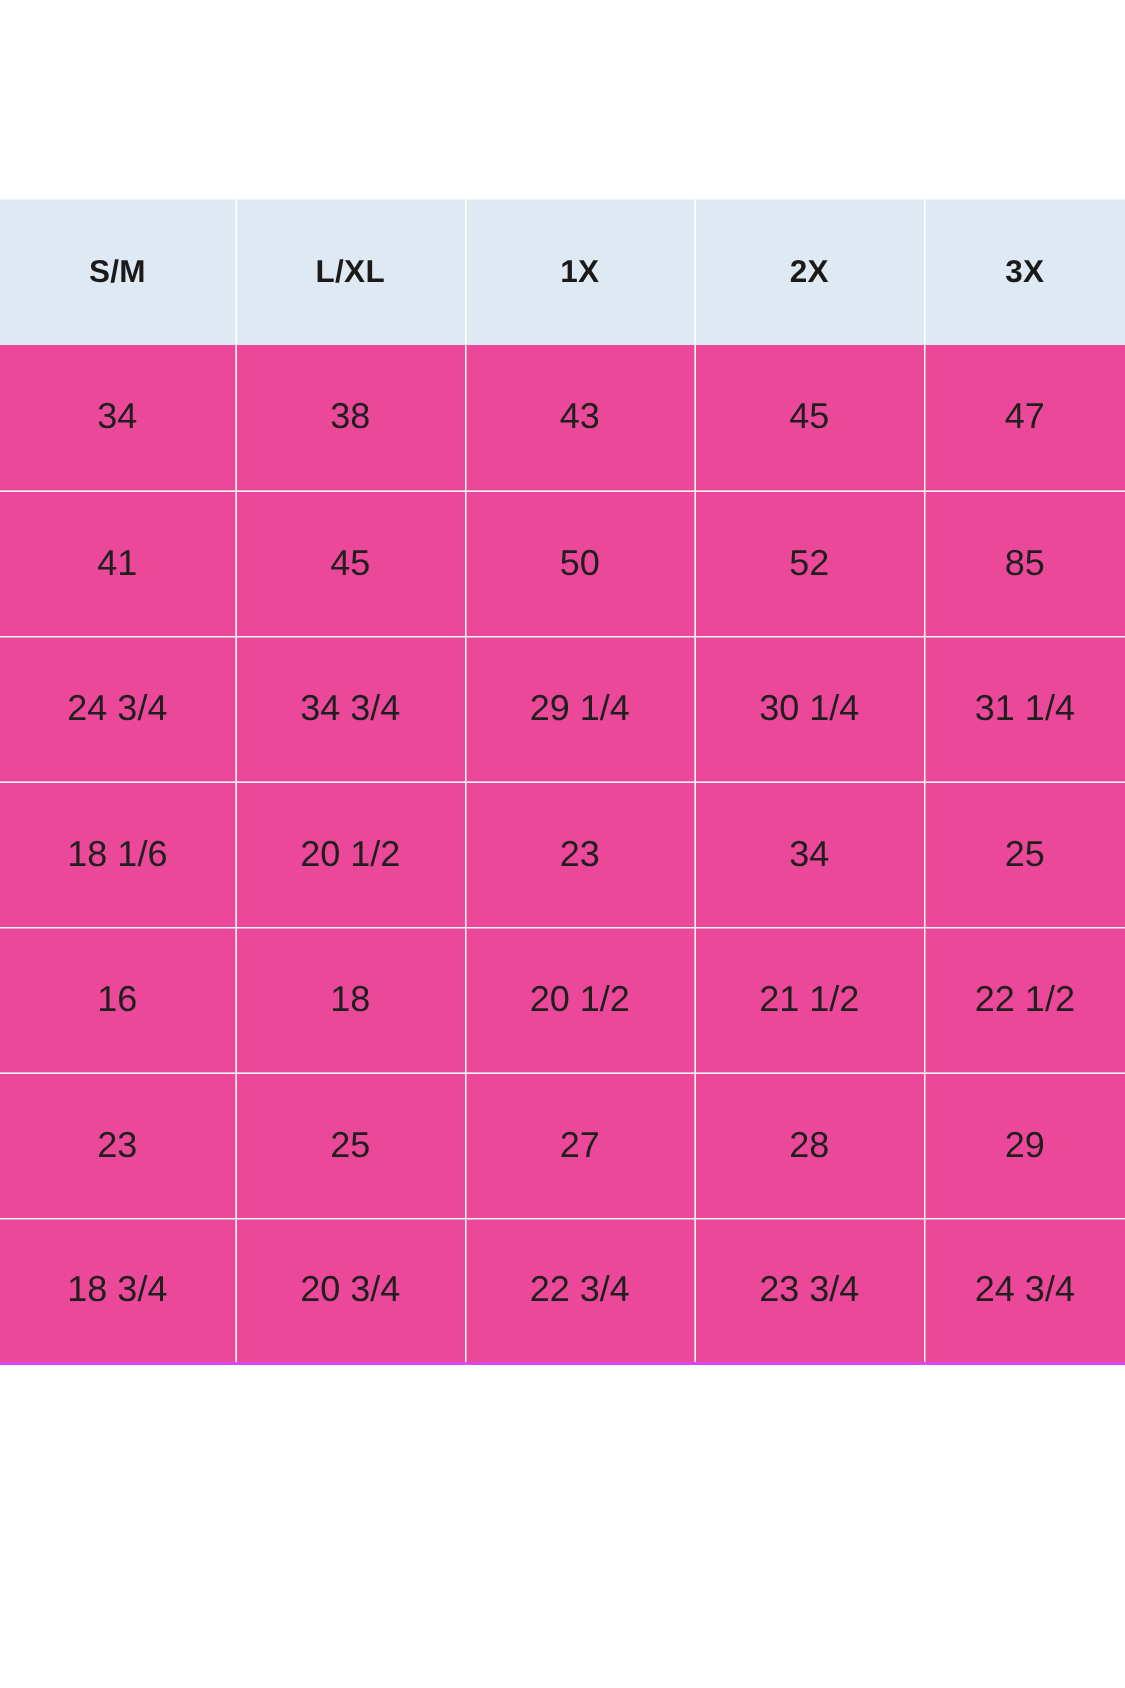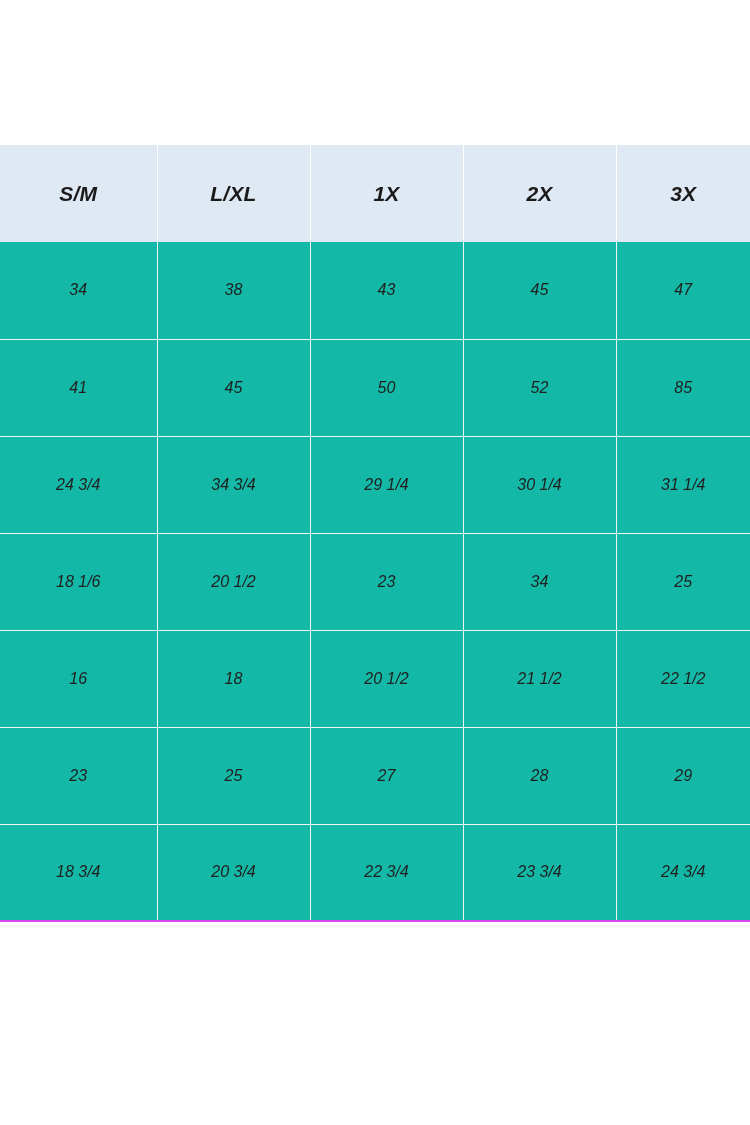--- a/index.html
+++ b/index.html
@@ -17,23 +17,22 @@
   .page {
     position: relative;
     width: 750px;
     height: 1125px;
     background: #ffffff;
   }
 
   .size-table-wrap {
     position: absolute;
     left: 0;
-    top: 145px;
+    top: 133px;
     width: 750px;
-    font-style: italic;
   }
 
   table.size-table {
     width: 750px;
     border-collapse: collapse;
     table-layout: fixed;
   }
 
   table.size-table col.c0 { width: 157px; }
   table.size-table col.c1 { width: 153px; }
@@ -65,23 +64,23 @@
     letter-spacing: 0.2px;
     border-right: 1px solid #ffffff;
     border-bottom: none;
   }
 
   table.size-table thead th:last-child {
     border-right: none;
   }
 
   table.size-table tbody td {
-    background: #14b8a6;
+    background: #ec4899;
     color: #1f1f1f;
-    font-size: 16px;
+    font-size: 24px;
     font-weight: 400;
   }
 
   table.size-table tbody tr:last-child td {
     border-bottom: 2px solid #d946ef;
   }
 </style>
 </head>
 <body>
 

